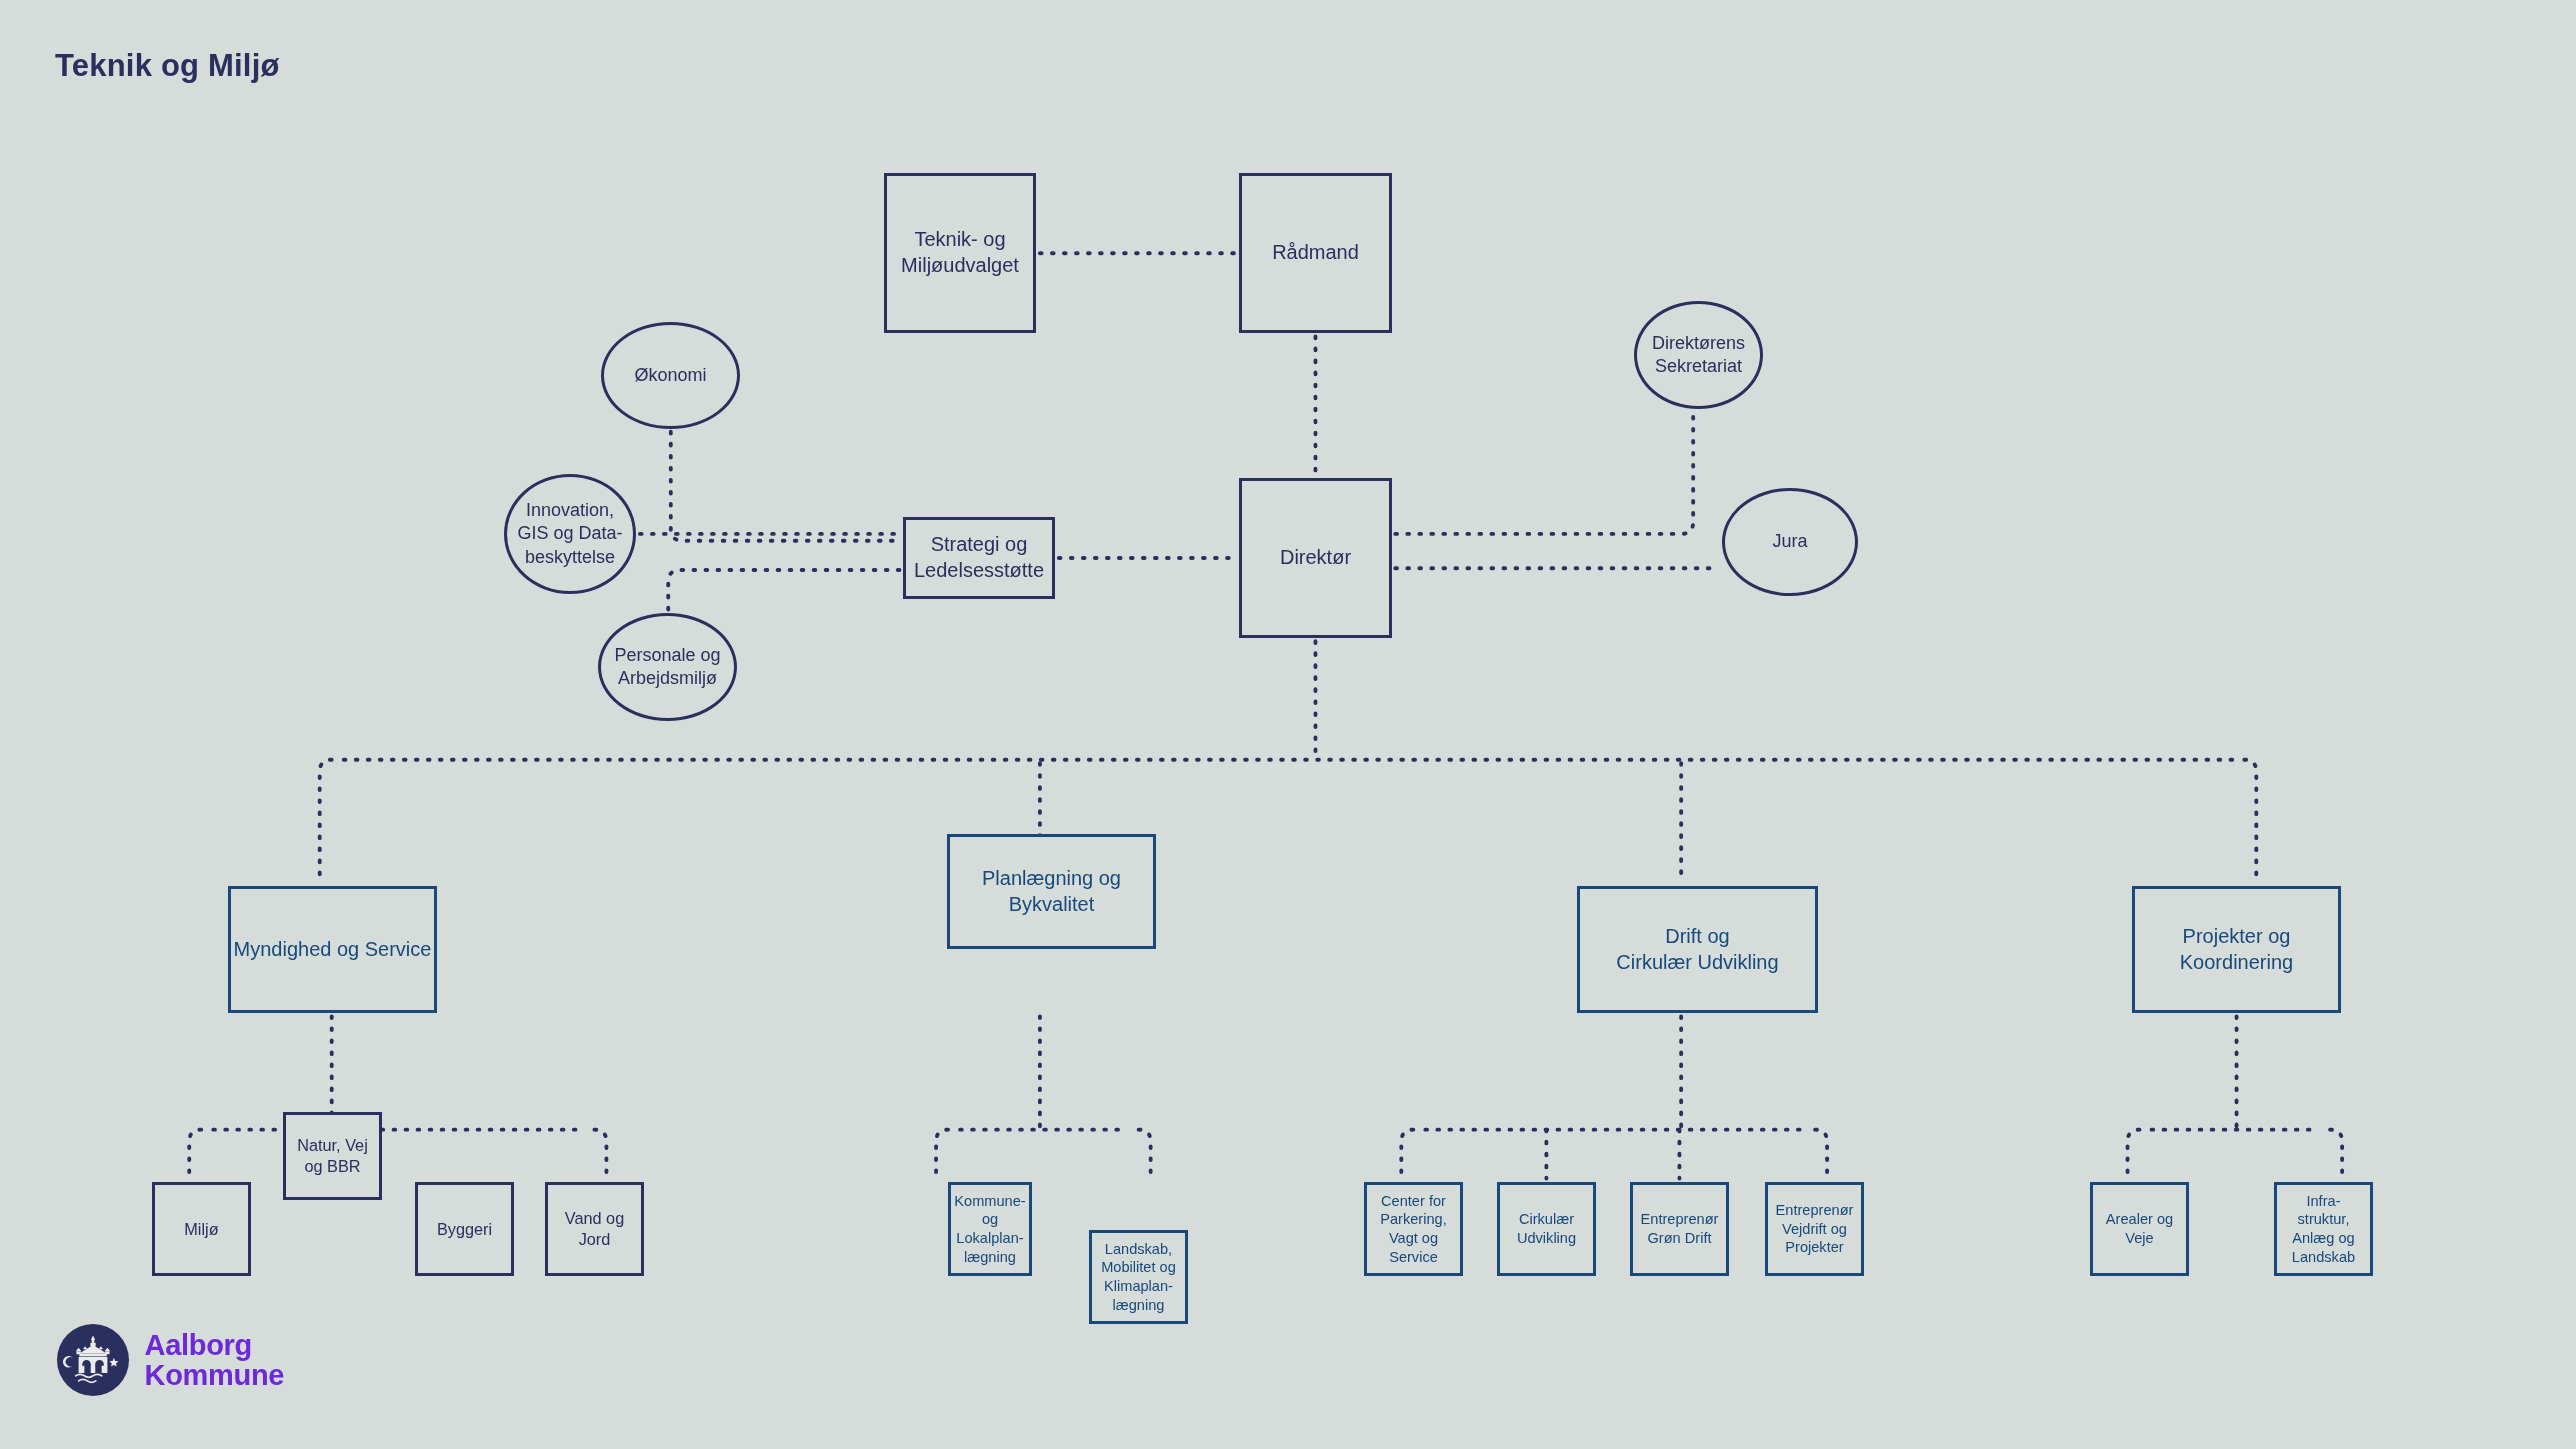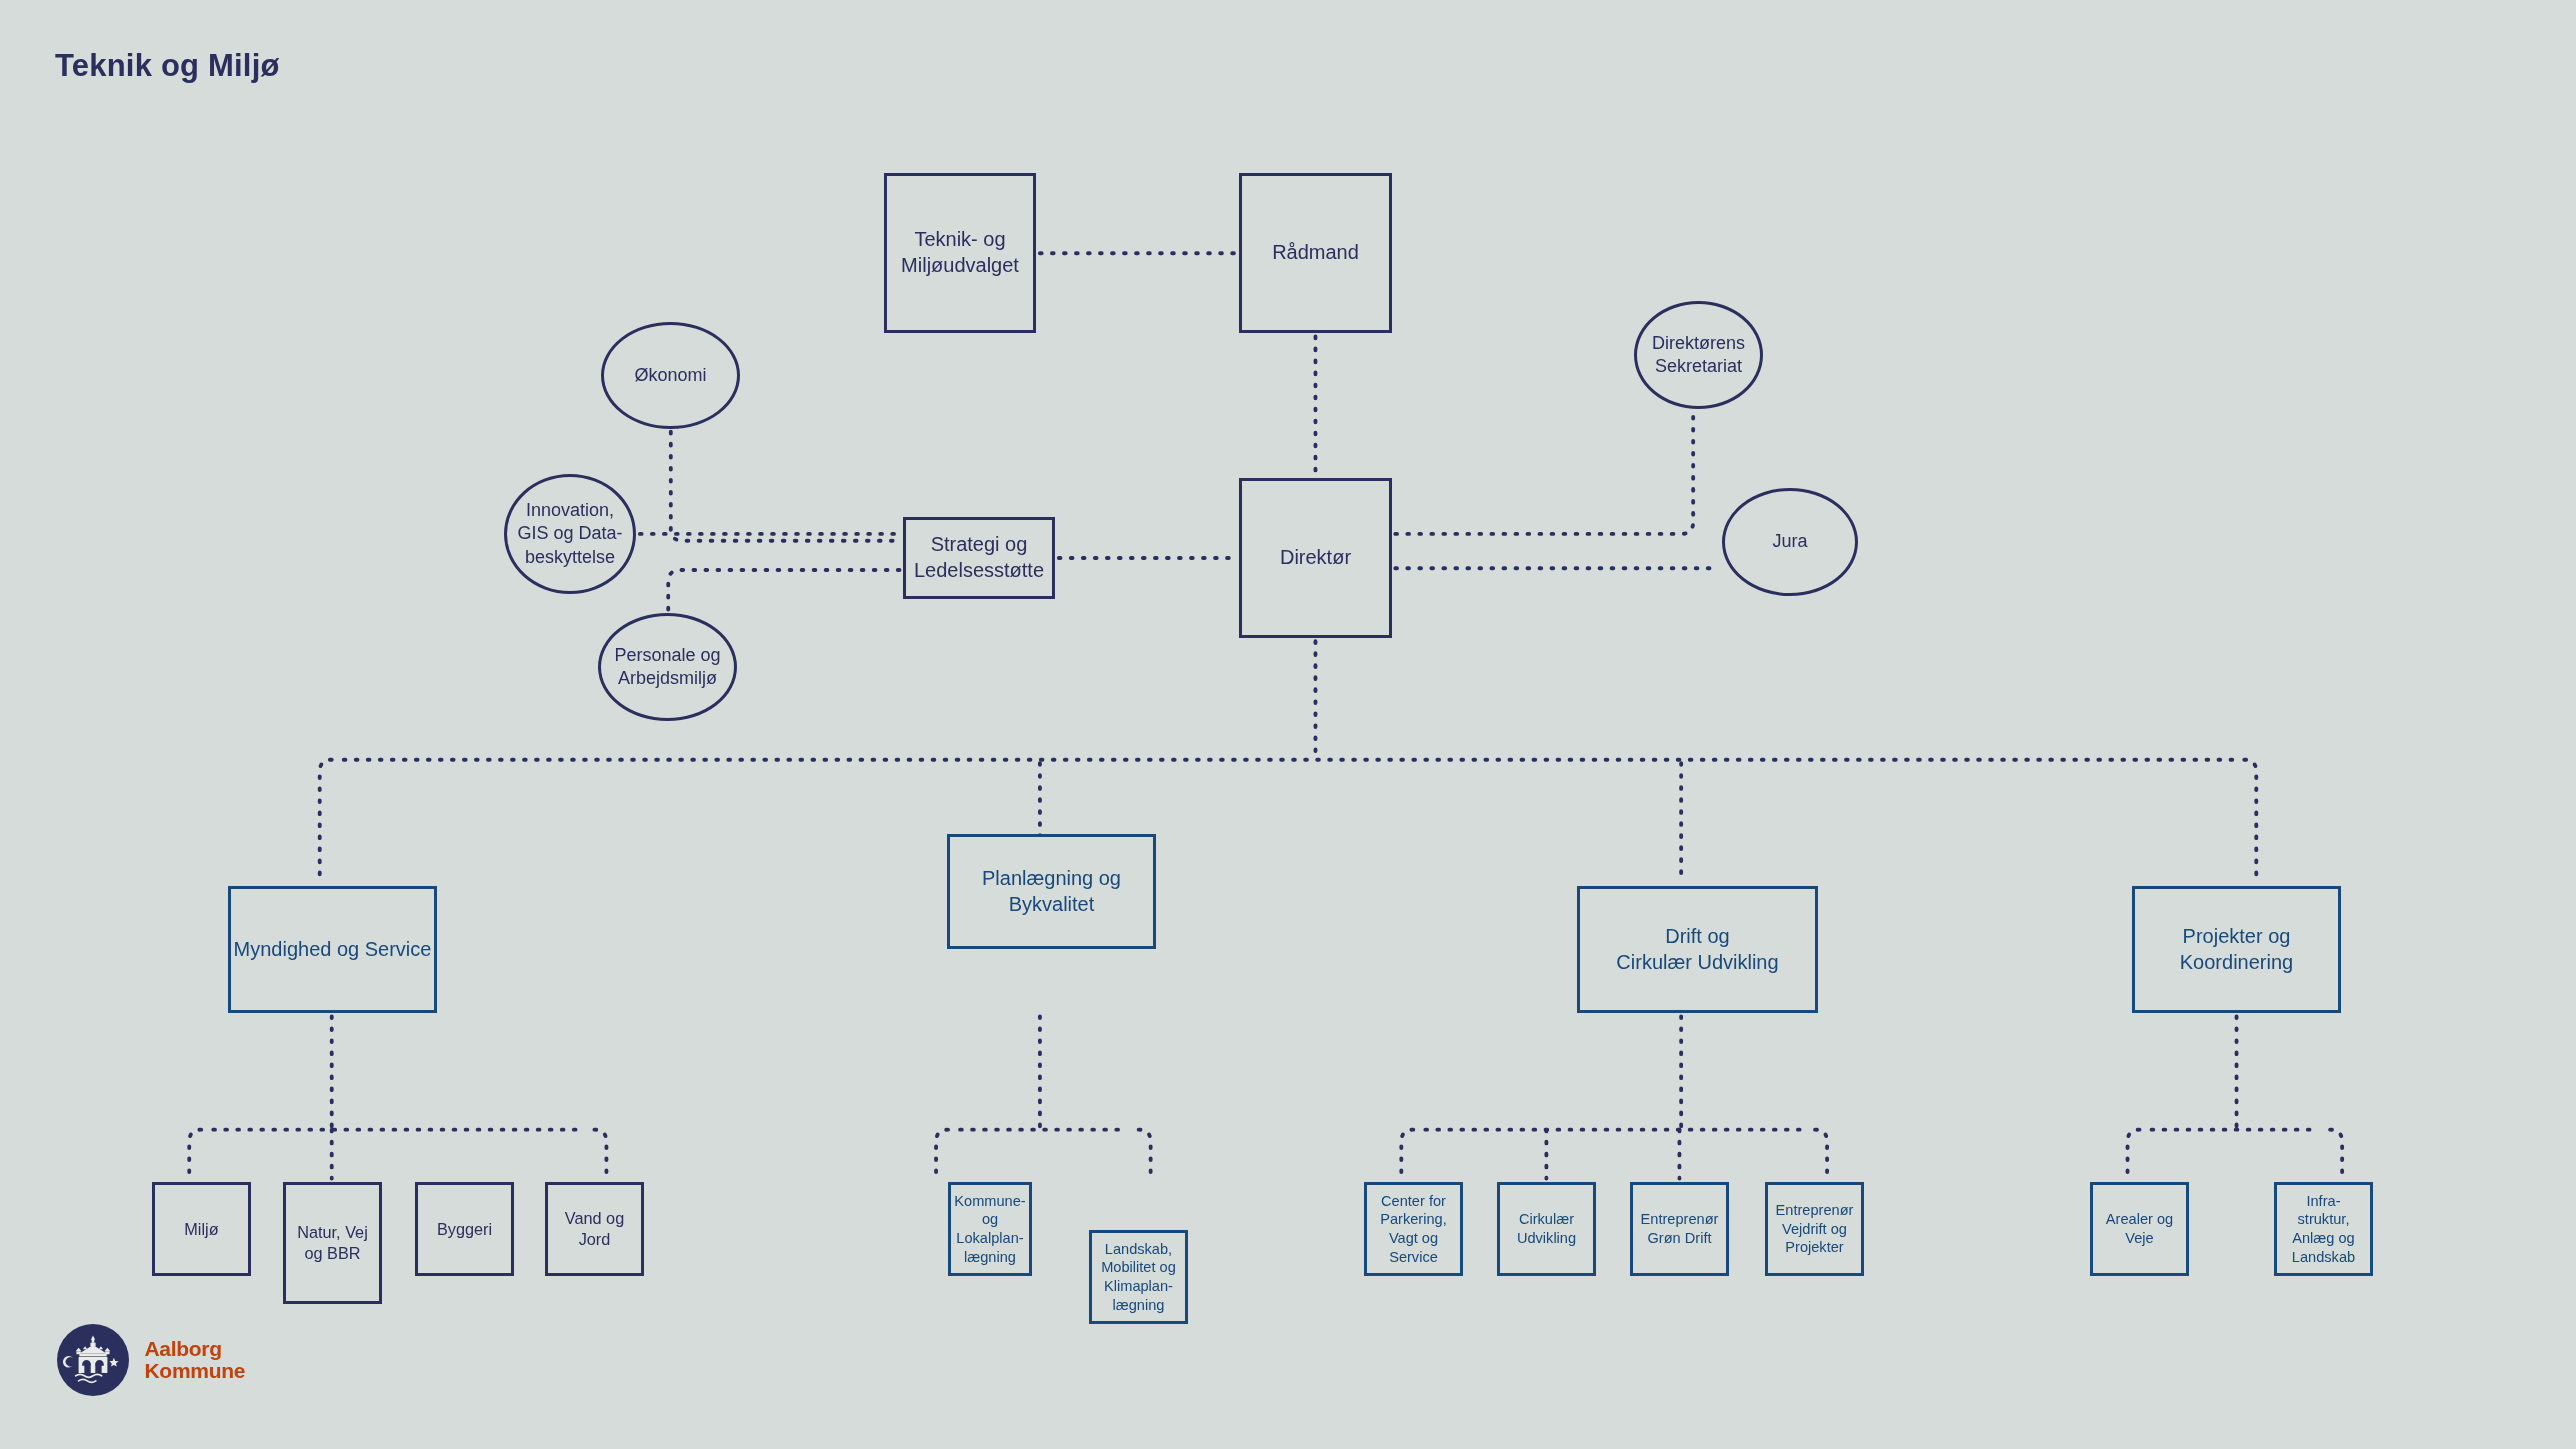--- a/index.html
+++ b/index.html
@@ -48,36 +48,36 @@
   .n-jura{left:1722px;top:488px;width:136px;height:108px;font-size:18px;}
 
   .dept{font-size:20px;}
   .n-dept-0{left:228px;top:886px;width:209px;height:127px;}
   .n-dept-1{left:935px;top:834px;width:209px;height:115px;margin-left:12px;}
   .n-dept-2{left:1577px;top:886px;width:241px;height:127px;}
   .n-dept-3{left:2132px;top:886px;width:209px;height:127px;}
 
   .leaf{font-size:16.3px;}
   .n-leaf-0{left:152px;top:1182px;width:99px;height:94px;}
-  .n-leaf-1{left:283px;top:1182px;width:99px;height:122px;}
+  .n-leaf-1{left:283px;top:1112px;width:99px;height:88px;}
   .n-leaf-2{left:415px;top:1182px;width:99px;height:94px;}
   .n-leaf-3{left:545px;top:1182px;width:99px;height:94px;}
   .n-leaf-4{left:948px;top:1182px;width:84px;height:94px;font-size:14.6px;}
   .n-leaf-5{left:1089px;top:1182px;width:99px;height:94px;font-size:14.6px;margin-top:48px;}
   .n-leaf-6{left:1364px;top:1182px;width:99px;height:94px;font-size:14.6px;}
   .n-leaf-7{left:1497px;top:1182px;width:99px;height:94px;font-size:14.6px;}
   .n-leaf-8{left:1630px;top:1182px;width:99px;height:94px;font-size:14.6px;}
   .n-leaf-9{left:1765px;top:1182px;width:99px;height:94px;font-size:14.6px;}
   .n-leaf-10{left:2090px;top:1182px;width:99px;height:94px;font-size:14.6px;}
   .n-leaf-11{left:2274px;top:1182px;width:99px;height:94px;font-size:14.6px;}
 
   
   .logo{position:absolute;left:57px;top:1317px;width:292px;height:86px;display:flex;align-items:center;gap:15.5px;}
   .logo-mark{width:72px;height:72px;flex:0 0 72px;}
-  .logo-text{font-size:21px;font-weight:bold;line-height:1.04;color:#c2410c;white-space:pre-line;letter-spacing:-0.3px;}
+  .logo-text{font-size:29px;font-weight:bold;line-height:1.04;color:#6d28d9;white-space:pre-line;letter-spacing:-0.3px;}
 </style>
 </head>
 <body>
 
 <div id="stage">
 
   <div class="page-title">Teknik og Miljø</div>
 
   <svg id="wires" viewBox="0 0 3000 1688" xmlns="http://www.w3.org/2000/svg">
     <g fill="none" stroke="#2b2f5e" stroke-width="4.5" stroke-linecap="round" stroke-dasharray="2 12">

